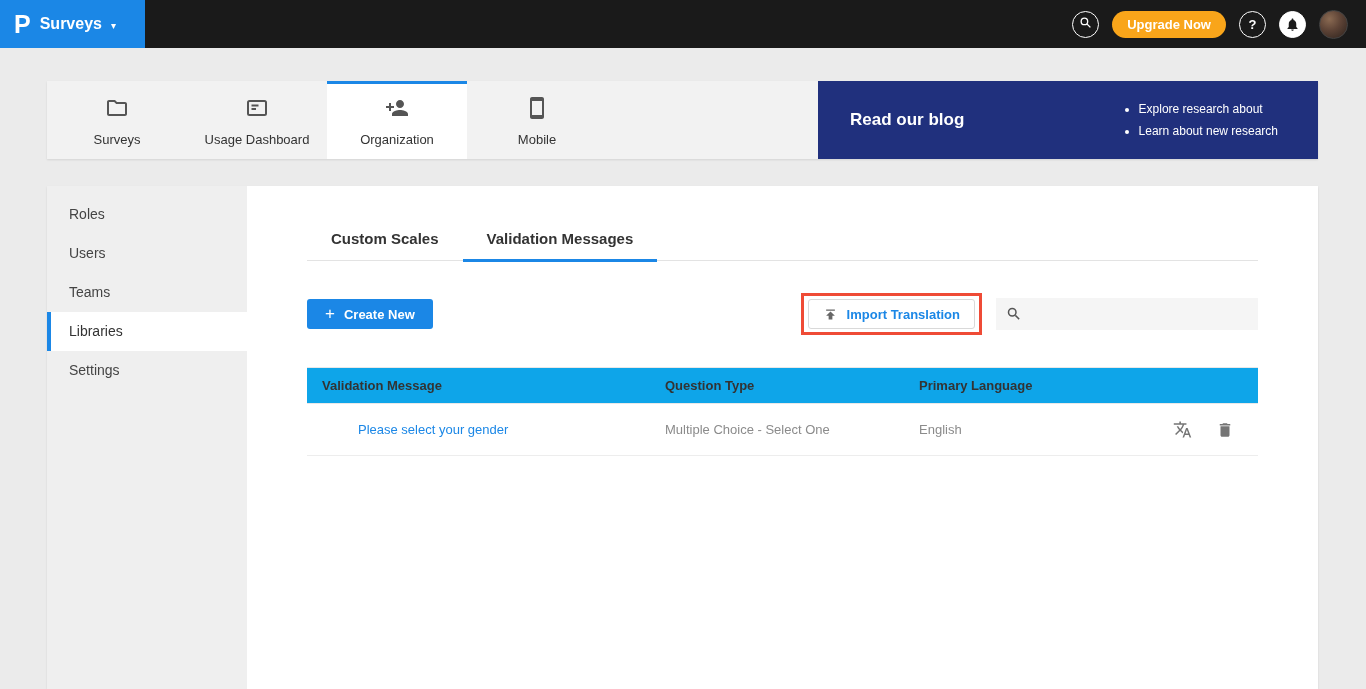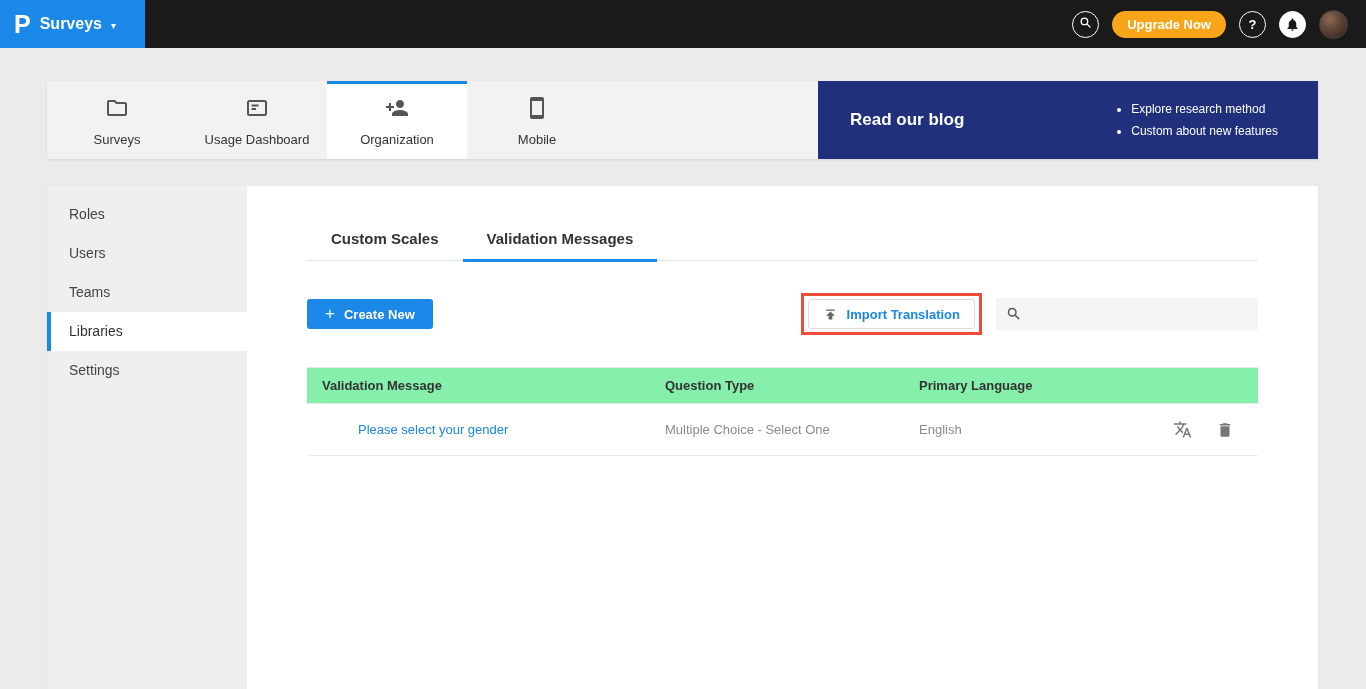--- a/index.html
+++ b/index.html
@@ -105,21 +105,21 @@
   .search-input {
     width: 262px; height: 32px; background: #f5f5f5; border: none;
     padding: 0 10px 0 34px; font-size: 13px; color: #444; outline: none;
     font-family: inherit;
   }
   .search-glyph { position: absolute; left: 10px; top: 8px; color: #555; }
 
   .table { margin-top: 32px; }
   .trow { display: flex; align-items: center; }
   .thead {
-    height: 37px; background: #86efac; font-weight: 700; font-size: 13px; color: #333;
+    height: 37px; background: #0ea5e9; font-weight: 700; font-size: 13px; color: #333;
     border-top: 1px solid #e8e8e8; border-bottom: 1px solid #e8e8e8;
   }
   .tbody-row { height: 52px; font-size: 13px; border-bottom: 1px solid #ededed; }
   .col-msg { width: 358px; padding-left: 15px; }
   .col-type { width: 254px; }
   .col-lang { flex: 1; display: flex; align-items: center; }
   .msg-link { color: #1b87e6; cursor: pointer; margin-left: 36px; }
   .muted { color: #8b8b8b; }
   .row-icons { margin-left: auto; display: flex; align-items: center; gap: 24px; padding-right: 24px; }
   .row-icon { color: #757575; cursor: pointer; display: flex; }
@@ -190,22 +190,22 @@
         <svg width="24" height="24" viewBox="0 0 24 24" fill="#555">
           <path d="M17 1.01L7 1c-1.1 0-2 .9-2 2v18c0 1.1.9 2 2 2h10c1.1 0 2-.9 2-2V3c0-1.1-.9-1.99-2-1.99zM17 19H7V5h10v14z"></path>
         </svg>
       </span>
       <span class="nav-tab-label">Mobile</span>
     </div>
   </div>
   <div class="promo">
     <div class="promo-title">Read our blog</div>
     <ul class="promo-bullets">
-      <li>Explore research method</li>
-      <li>Custom about new features</li>
+      <li>Explore research about</li>
+      <li>Learn about new research</li>
     </ul>
   </div>
 </div>
 
 <div class="main-card">
   <div class="sidebar">
     <div class="side-item">Roles</div>
     <div class="side-item">Users</div>
     <div class="side-item">Teams</div>
     <div class="side-item active">Libraries</div>

